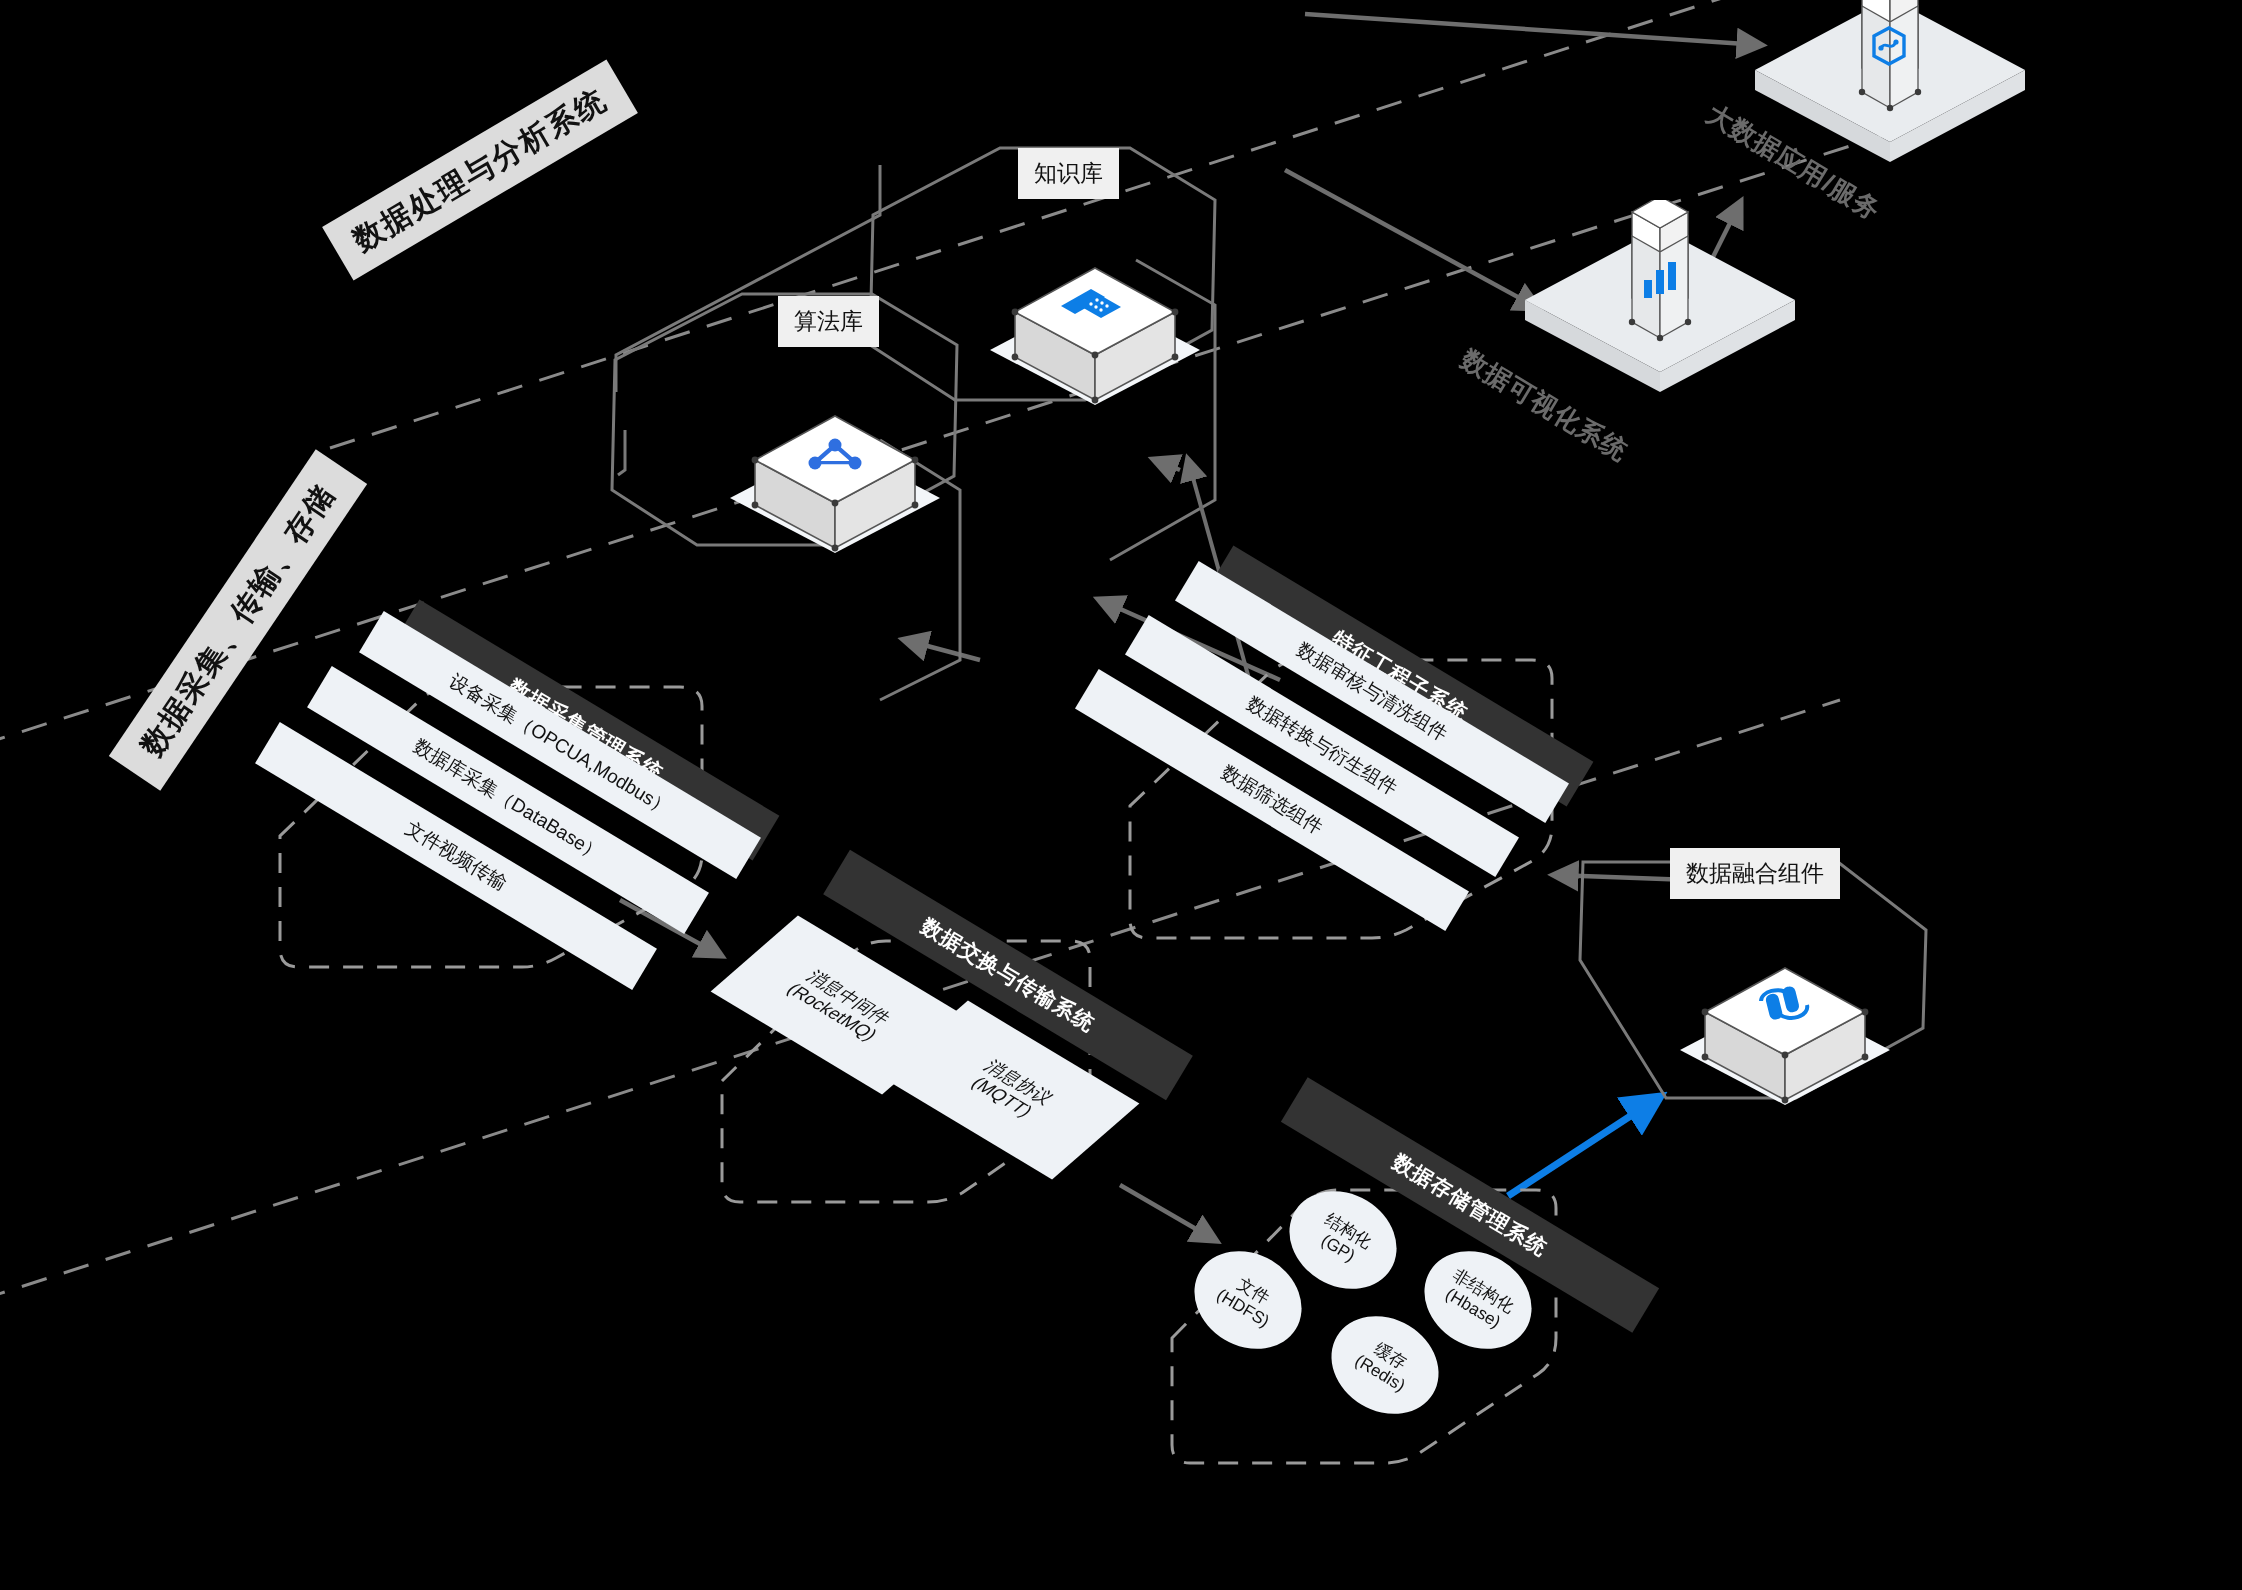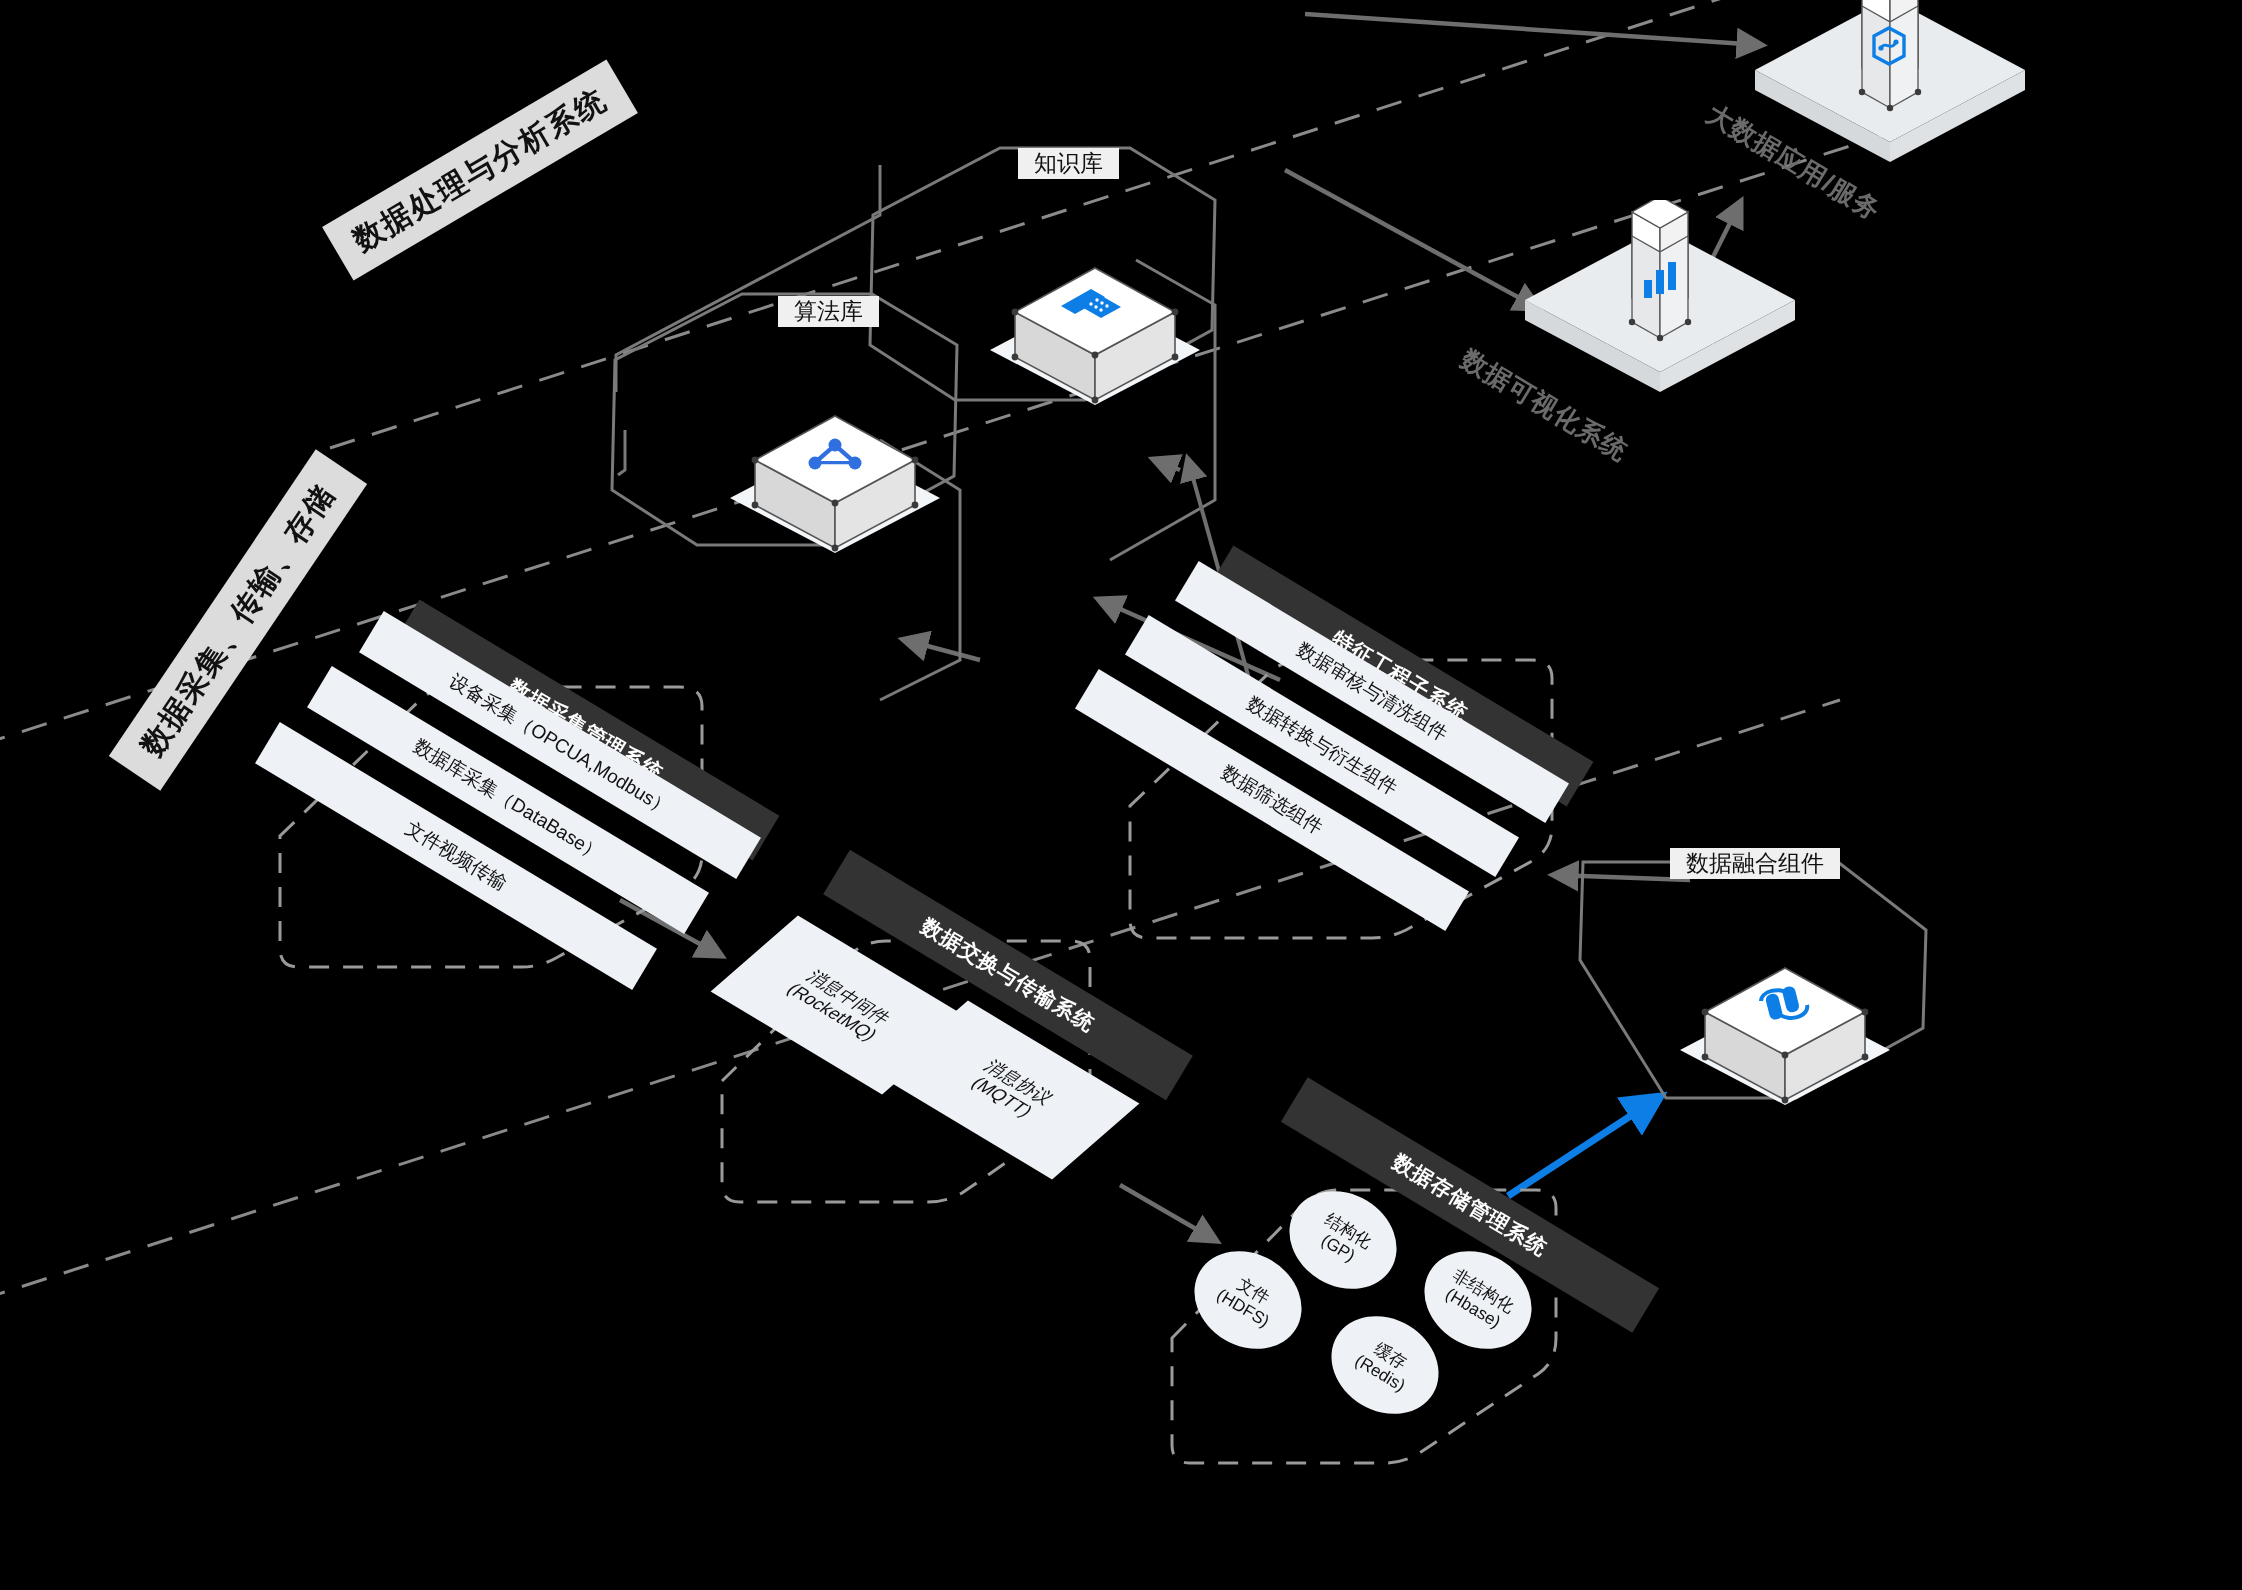--- a/index.html
+++ b/index.html
@@ -42,21 +42,21 @@
     text-align:center;line-height:1.2;transform-origin:center center;
   }
 
   
   .groupOutline{position:absolute;}
   .groupOutline svg{display:block;overflow:visible;}
 
   
   .chip{
     position:absolute;background:#f0f0f0;color:#111;font-size:23px;
-    padding:0 16px;white-space:nowrap;
+    padding:10px 16px;white-space:nowrap;
   }
 
   
   .rotcap{
     position:absolute;color:#6b6b6b;font-size:26px;font-weight:600;
     white-space:nowrap;transform-origin:center center;letter-spacing:1px;
   }
 
   
   .layer{position:absolute;left:0;top:0;width:2242px;height:1590px;overflow:visible;}

